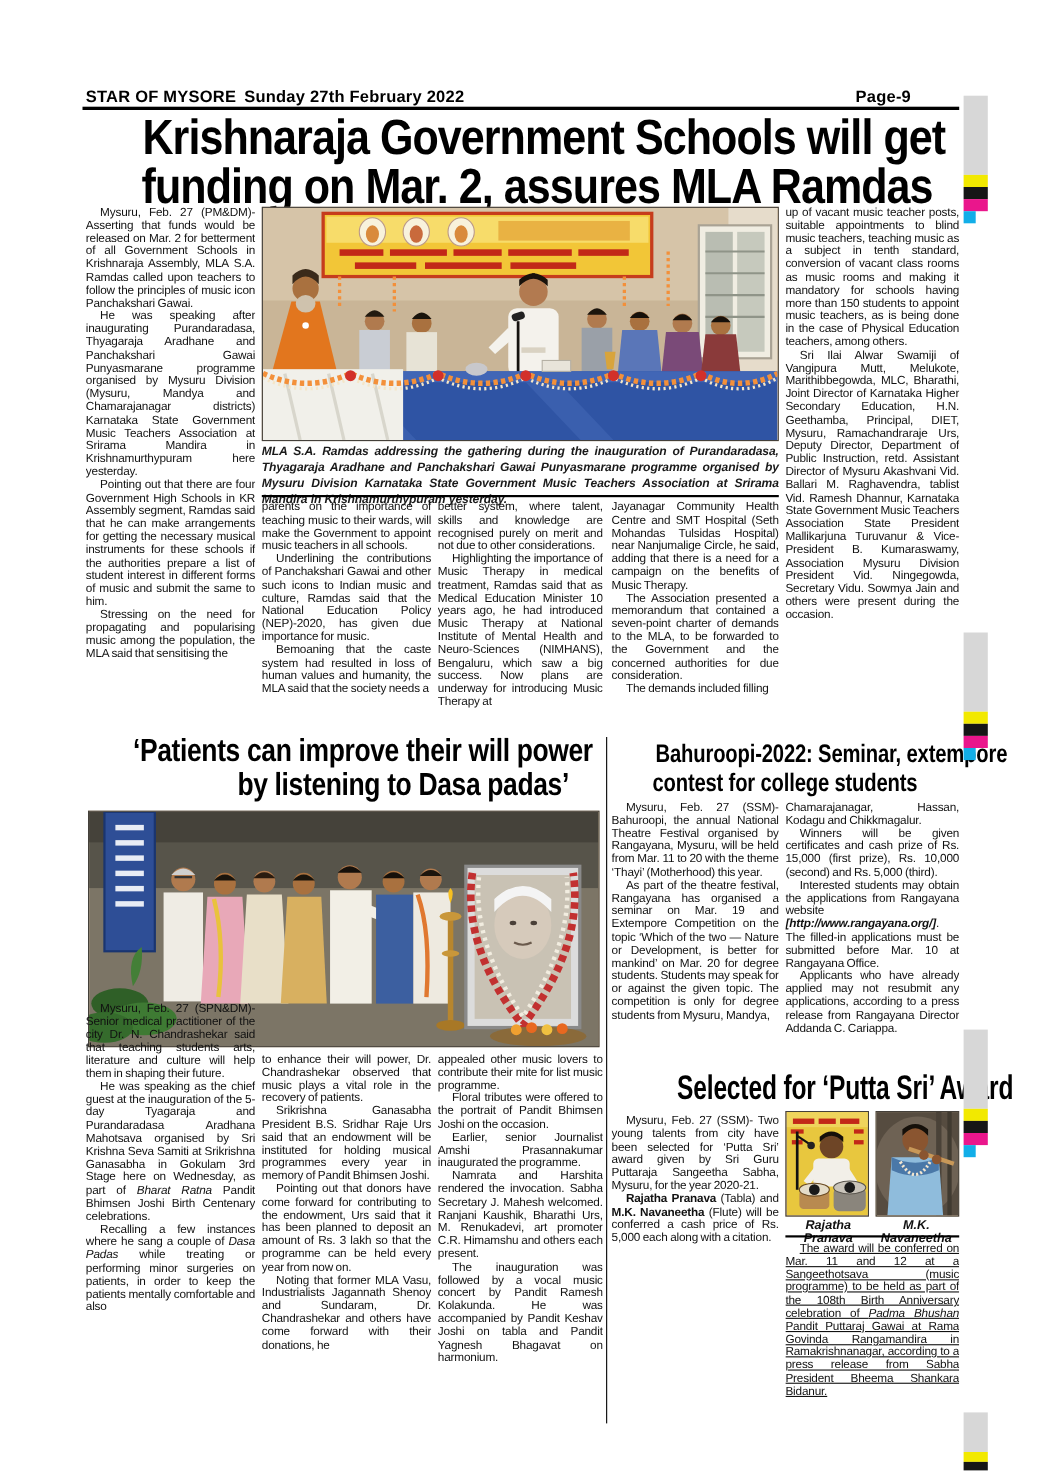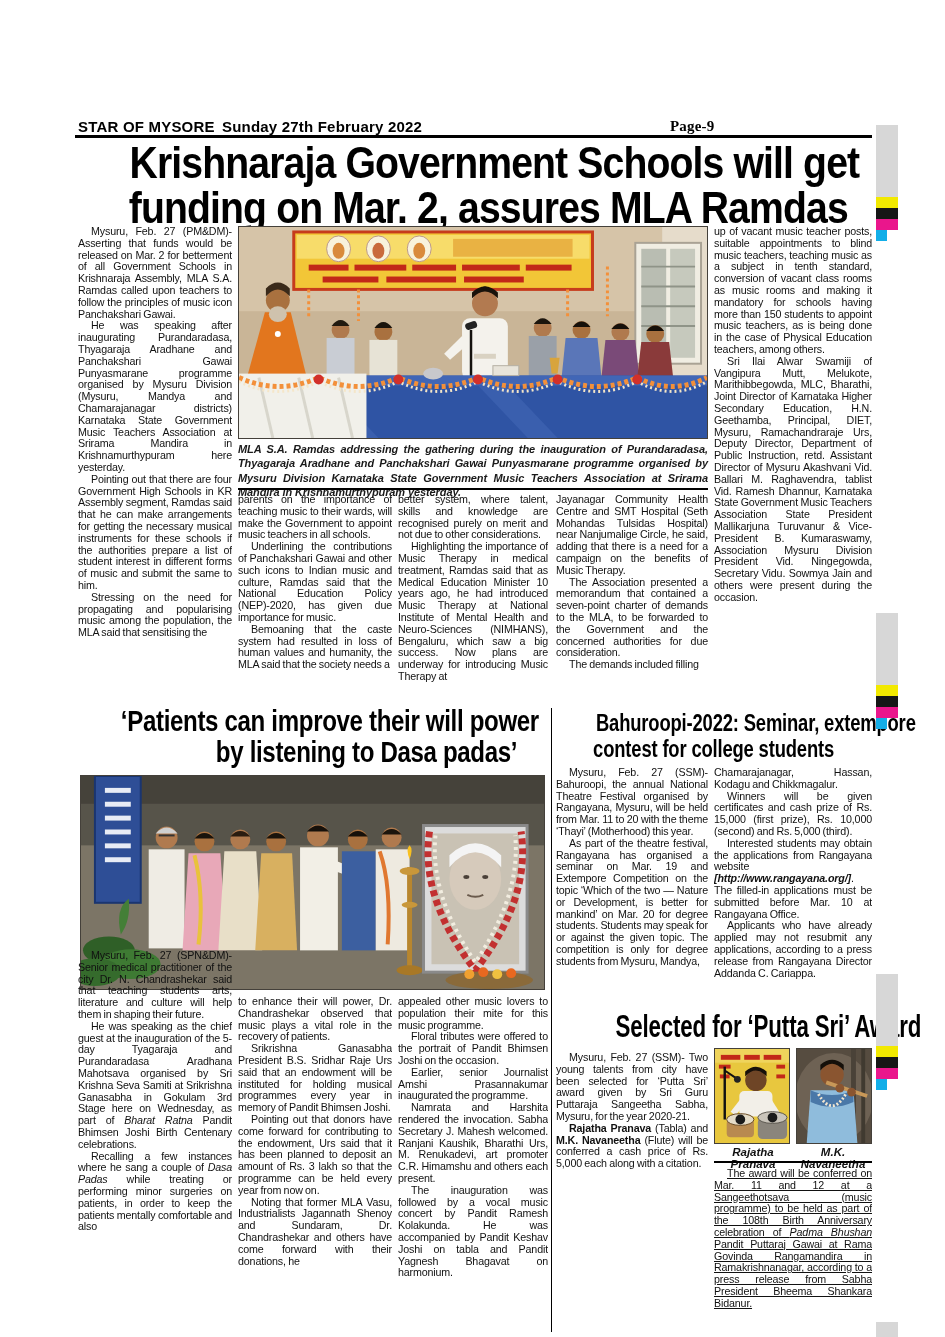--- a/index.html
+++ b/index.html
@@ -1,18 +1,18 @@
 <!DOCTYPE html>
 <html><head>
 <meta charset="utf-8">
 <style>
   html,body{margin:0;padding:0;background:#ffffff;}
   .page{position:relative;width:945px;height:1337px;background:#ffffff;overflow:hidden;
         font-family:"Liberation Sans",sans-serif;color:#111;}
-  .abs{position:absolute;margin-top:38px;}
+  .abs{position:absolute;}
   
   .mast{font-weight:bold;font-size:15px;color:#000;letter-spacing:.2px;}
   .rule{background:#000;}
   
   .headline{text-align:center;font-weight:bold;color:#000;}
   .headline .hl{display:inline-block;white-space:nowrap;transform-origin:50% 50%;}
   .h-main{font-size:45px;line-height:45px;}
   .h-main .hl{transform:scaleX(.87);letter-spacing:-1px;}
   .h-pat{font-size:29px;line-height:31px;}
   .h-pat .hl{transform:scaleX(.83);letter-spacing:-.4px;}
@@ -39,21 +39,21 @@
   .bar{width:22px;}
   .bar.half{width:11px;}
 </style>
 </head>
 <body>
 
 <div class="page">
 
   <div class="abs mast" style="left:78px;top:80px;">STAR OF MYSORE</div>
   <div class="abs mast" style="left:222px;top:80px;">Sunday 27th February 2022</div>
-  <div class="abs mast" style="left:670px;top:80px;width:200px;text-align:left;font-family:Liberation Serif, serif;">Page-9</div>
+  <div class="abs mast" style="left:703px;top:80px;width:200px;text-align:center;">Page-9</div>
   <div class="abs rule" style="left:75px;top:97px;width:797px;height:3px;"></div>
 
   <div class="abs headline h-main" style="left:75px;top:102px;width:797px;">
     <span class="hl">Krishnaraja Government Schools will get</span><br>
     <span class="hl">funding on Mar. 2, assures MLA Ramdas</span>
   </div>
 
   <div class="abs photo" style="left:238px;top:188px;width:470px;height:213px;">
     <svg viewBox="0 0 470 213" preserveAspectRatio="none">
       <rect x="0" y="0" width="470" height="213" fill="#c9b597"></rect>
@@ -285,21 +285,21 @@
       <p>He was speaking as the chief guest at the inauguration of the 5-day Tyagaraja and Purandaradasa Aradhana Mahotsava organised by Sri Krishna Seva Samiti at Srikrishna Ganasabha in Gokulam 3rd Stage here on Wednesday, as part of <i>Bharat Ratna</i> Pandit Bhimsen Joshi Birth Centenary celebrations.</p>
       <p>Recalling a few instances where he sang a couple of <i>Dasa Padas</i> while treating or performing minor surgeries on patients, in order to keep the patients mentally comfortable and also</p>
     </div>
   <div class="abs col" style="left:238px;top:958px;width:154px;height:336px;">
       <p class="cont">to enhance their will power, Dr. Chandrashekar observed that music plays a vital role in the recovery of patients.</p>
       <p>Srikrishna Ganasabha President B.S. Sridhar Raje Urs said that an endowment will be instituted for holding musical programmes every year in memory of Pandit Bhimsen Joshi.</p>
       <p>Pointing out that donors have come forward for contributing to the endowment, Urs said that it has been planned to deposit an amount of Rs. 3 lakh so that the programme can be held every year from now on.</p>
       <p>Noting that former MLA Vasu, Industrialists Jagannath Shenoy and Sundaram, Dr. Chandrashekar and others have come forward with their donations, he</p>
     </div>
   <div class="abs col" style="left:398px;top:958px;width:150px;height:336px;">
-      <p class="cont">appealed other music lovers to population their mite for this music programme.</p>
+      <p class="cont">appealed other music lovers to contribute their mite for list music programme.</p>
       <p>Floral tributes were offered to the portrait of Pandit Bhimsen Joshi on the occasion.</p>
       <p>Earlier, senior Journalist Amshi Prasannakumar inaugurated the programme.</p>
       <p>Namrata and Harshita rendered the invocation. Sabha Secretary J. Mahesh welcomed. Ranjani Kaushik, Bharathi Urs, M. Renukadevi, art promoter C.R. Himamshu and others each present.</p>
       <p>The inauguration was followed by a vocal music concert by Pandit Ramesh Kolakunda. He was accompanied by Pandit Keshav Joshi on tabla and Pandit Yagnesh Bhagavat on harmonium.</p>
     </div>
 
   <div class="abs rule" style="left:551px;top:670px;width:1px;height:624px;"></div>
 
   <div class="abs headline h-bah" style="left:556px;top:672px;width:316px;">
     <span class="hl">Bahuroopi-2022: Seminar, extempore</span><br>

